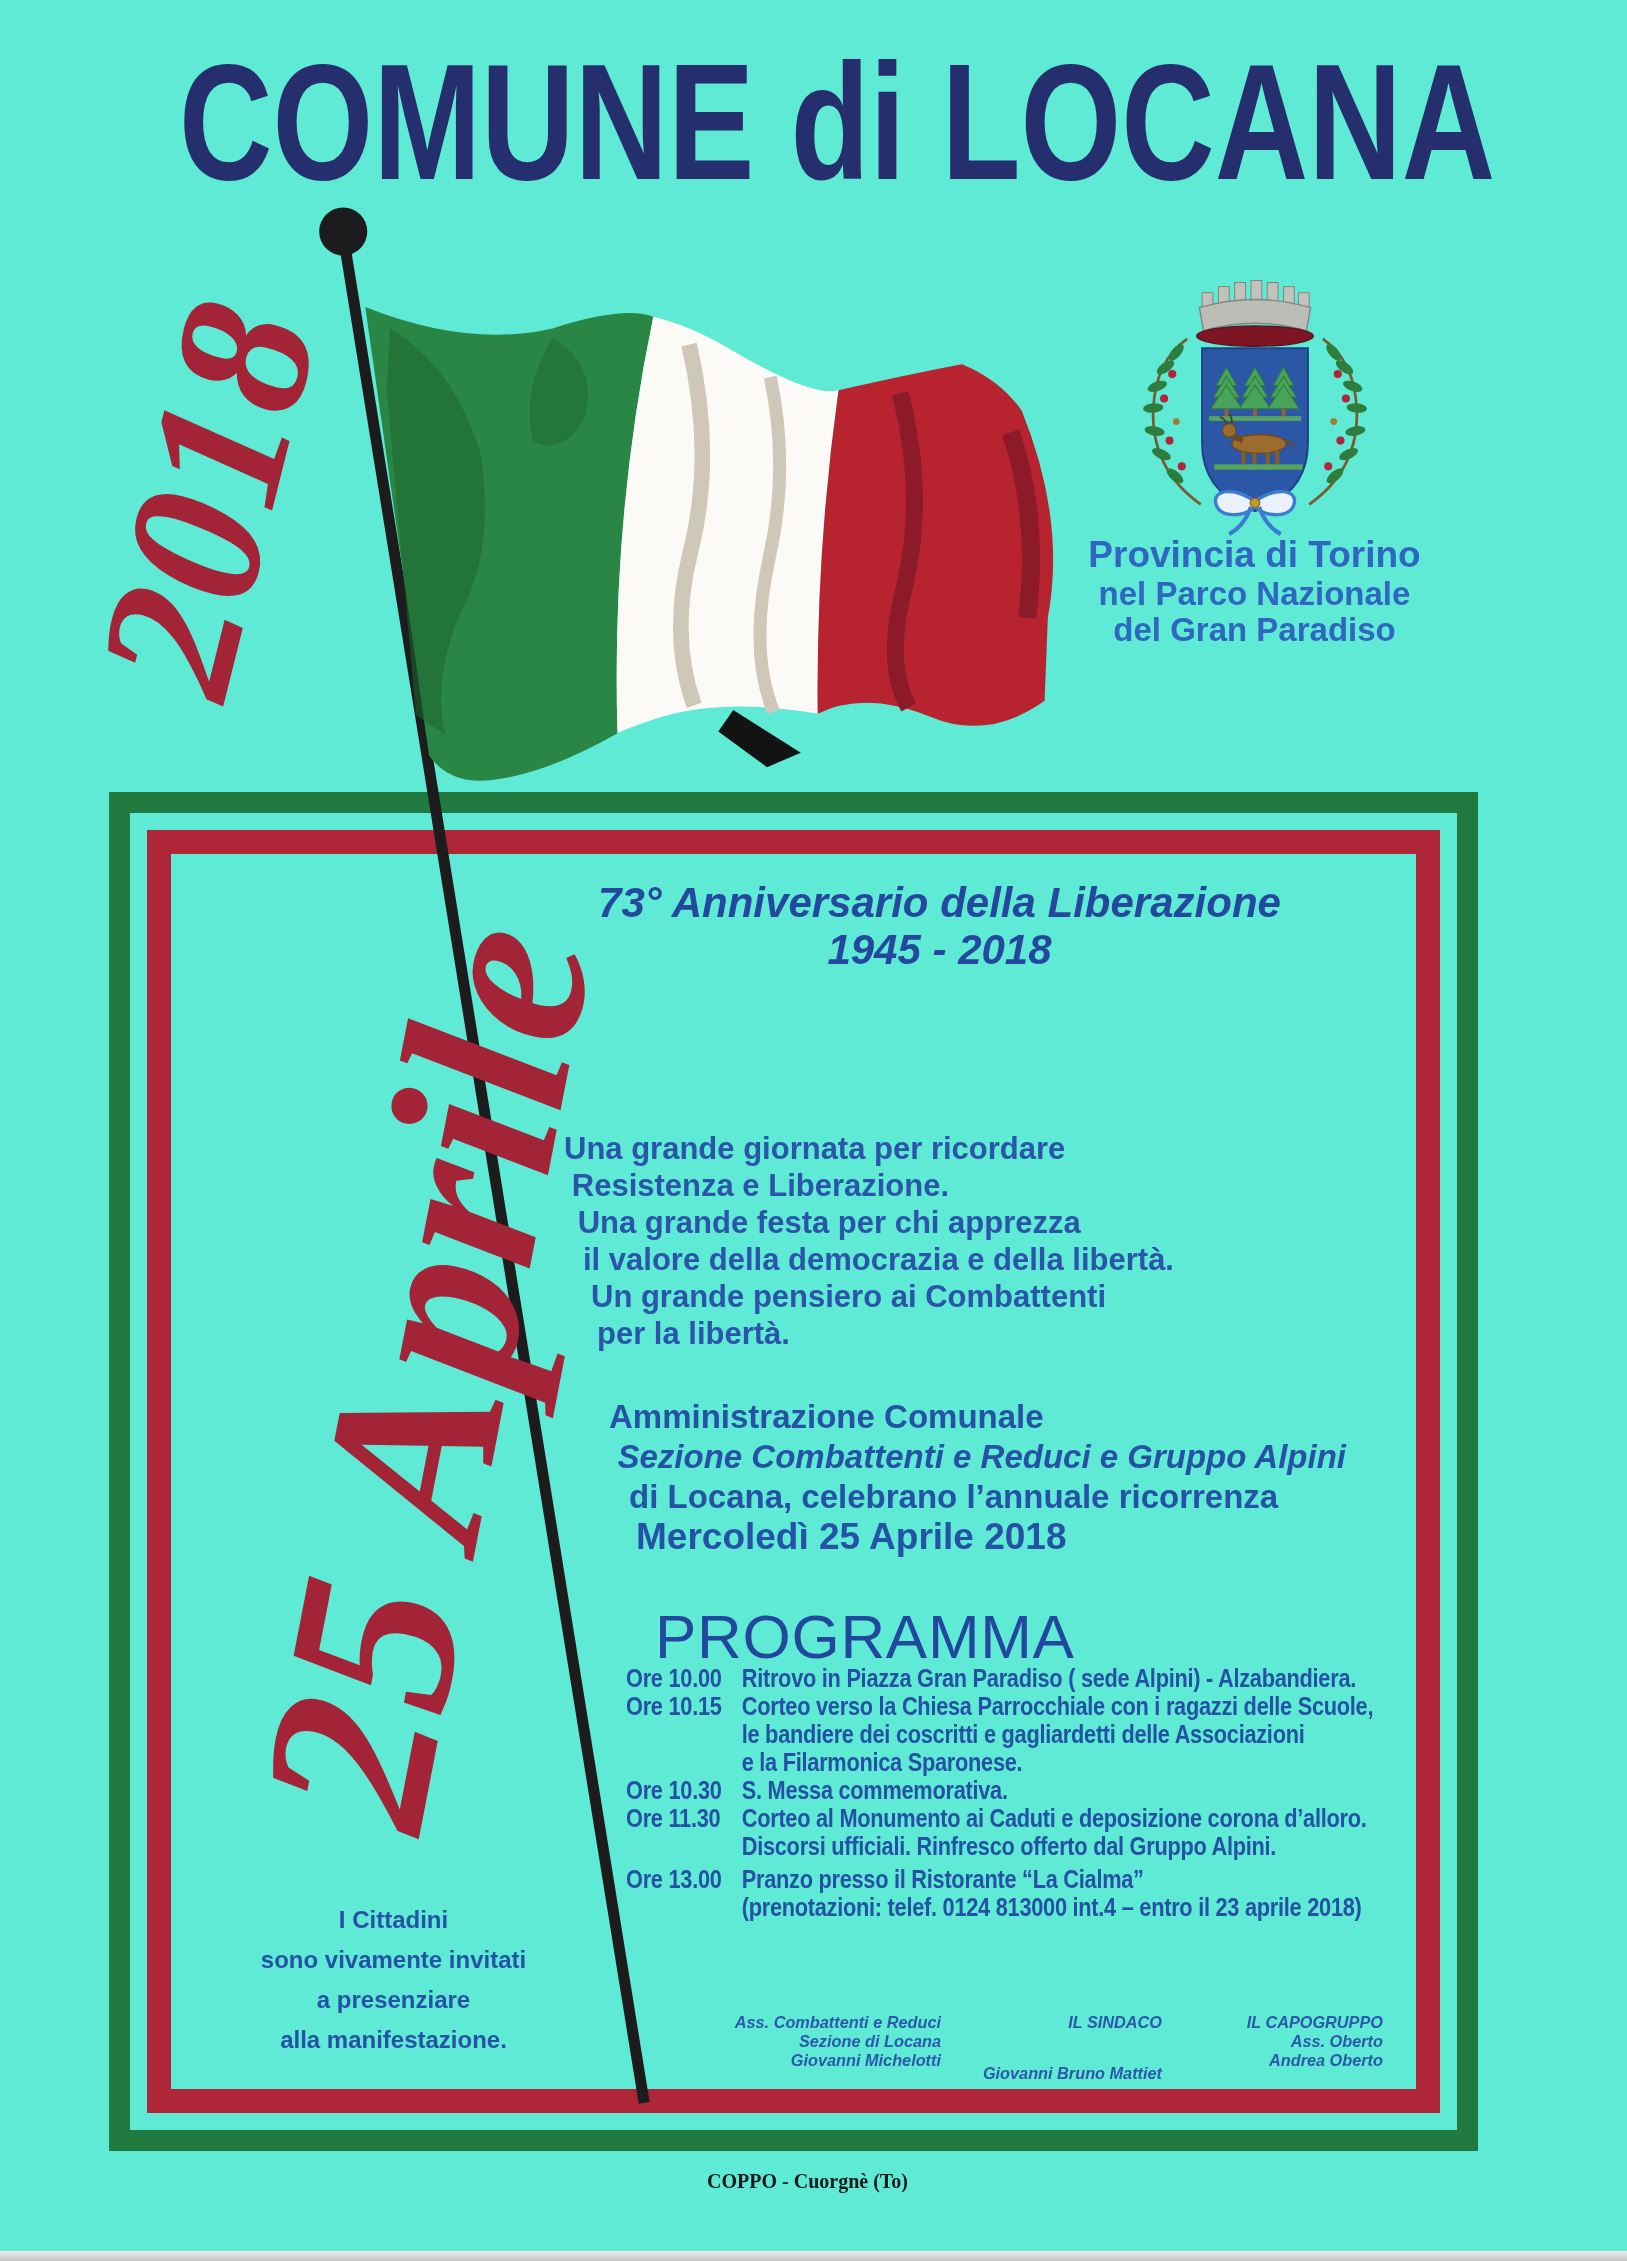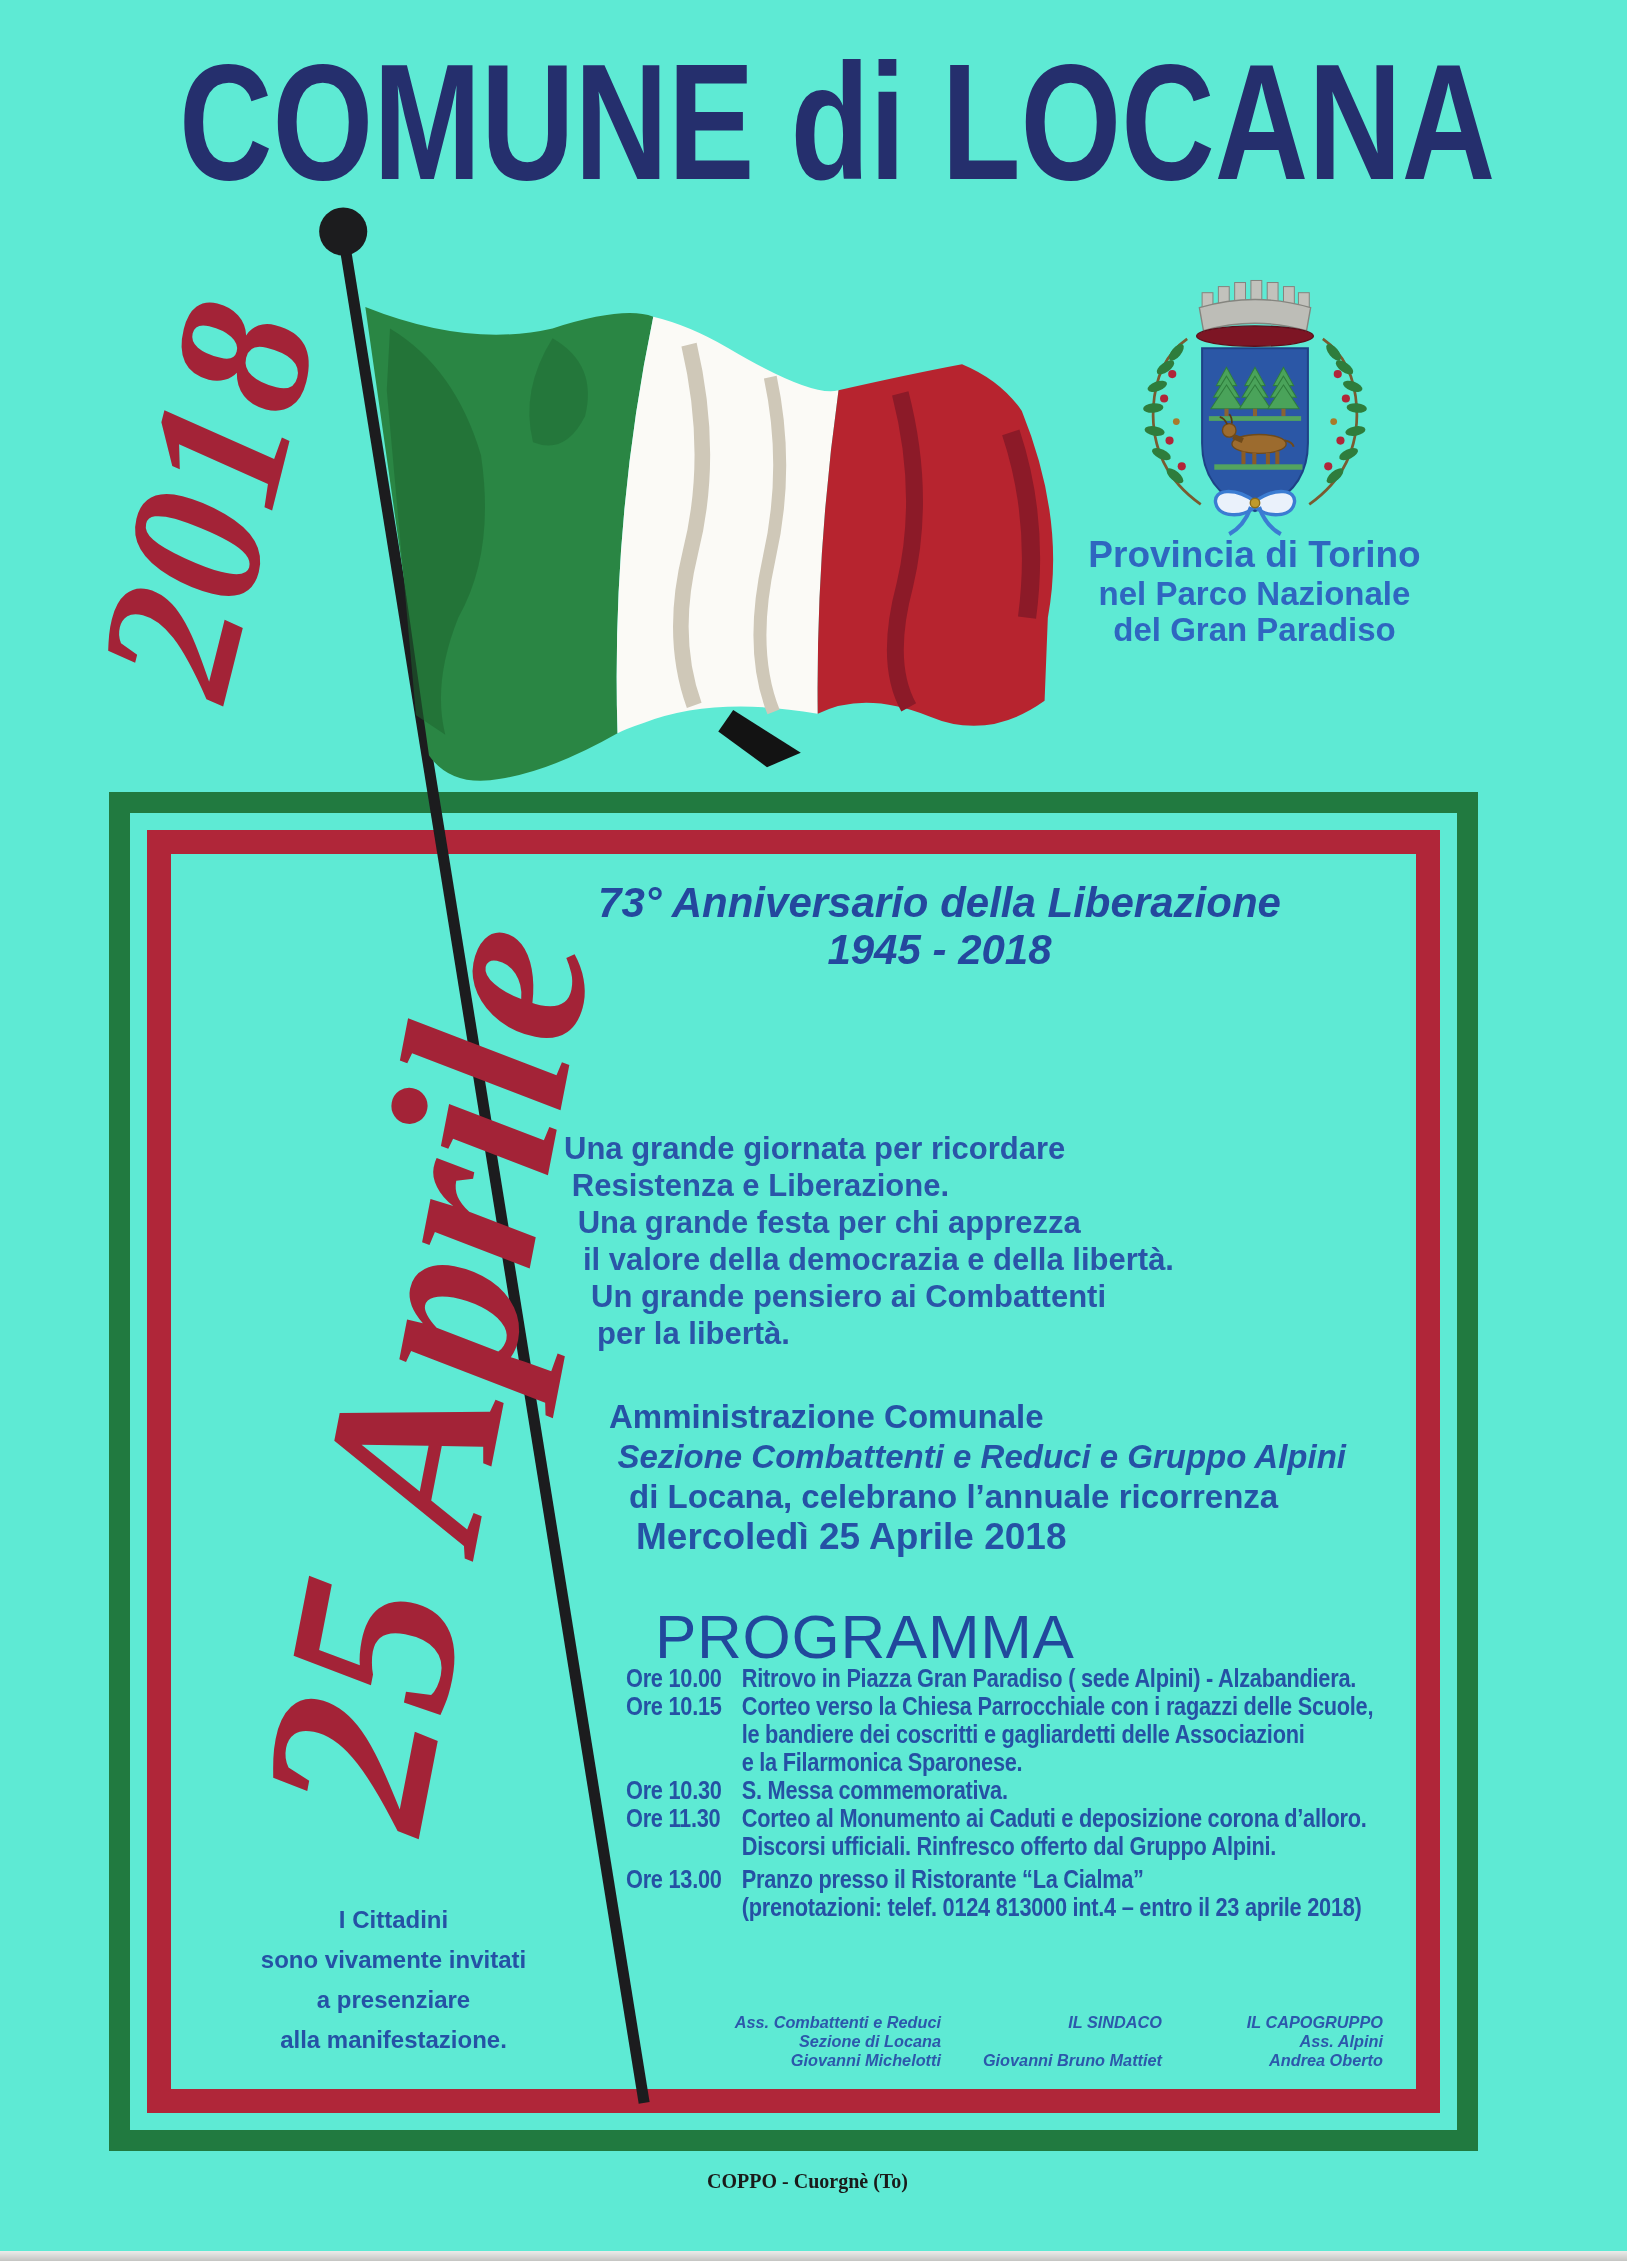--- a/index.html
+++ b/index.html
@@ -42,21 +42,21 @@
            transform:scaleX(0.87);transform-origin:0 0;}
   .program .row{white-space:nowrap;}
   .program .time{display:inline-block;width:133px;}
   .program .gap{margin-top:5.2px;}
   .invite{position:absolute;left:179px;top:1900px;width:429px;text-align:center;
           font-size:24px;line-height:40px;font-weight:bold;color:#2552a5;}
   .sigs{position:absolute;left:720px;top:2013px;width:663px;display:flex;
         justify-content:space-between;color:#2c58ab;font-weight:bold;font-style:italic;
         font-size:16.3px;line-height:19px;text-align:right;}
   .sigs .col{width:221px;}
-  .sigs .gap2{margin-top:19px;}
+  .sigs .gap2{margin-top:32px;}
   .footer{position:absolute;left:0;top:2170px;width:1615px;text-align:center;
           font-family:"Liberation Serif","DejaVu Serif",serif;font-weight:bold;
           font-size:20px;color:#1a1a1a;}
   .art{position:absolute;left:0;top:0;width:1627px;height:2261px;pointer-events:none;}
   .scan-strip{position:absolute;left:0;right:0;top:2251px;height:10.4px;
               background:linear-gradient(#ececea,#c4c4c2);}
   .z1{z-index:1}.z2{z-index:2}.z3{z-index:3}.z4{z-index:4}.z5{z-index:5}.z6{z-index:6}
 </style>
 </head>
 <body>
@@ -227,21 +227,21 @@
       <div>Ass. Combattenti e Reduci</div>
       <div>Sezione di Locana</div>
       <div>Giovanni Michelotti</div>
     </div>
     <div class="col">
       <div>IL SINDACO</div>
       <div class="gap2">Giovanni Bruno Mattiet</div>
     </div>
     <div class="col">
       <div>IL CAPOGRUPPO</div>
-      <div>Ass. Alpini</div>
+      <div>Ass. Oberto</div>
       <div>Andrea Oberto</div>
     </div>
   </div>
 
   <div class="footer z3">COPPO - Cuorgnè (To)</div>
 
   <svg class="art z4" viewBox="0 0 2503 3478">
     <line x1="528" y1="362" x2="991" y2="3235" stroke="#1c1c1e" stroke-width="17"></line>
     <circle cx="528" cy="356" r="37" fill="#1c1c1e"></circle>
     <path d="M562,472 Q720,535 850,505 Q960,470 1005,487 Q940,800 950,1128 Q850,1185 770,1198 Q695,1212 660,1162 Z" fill="#2a8644"></path>

